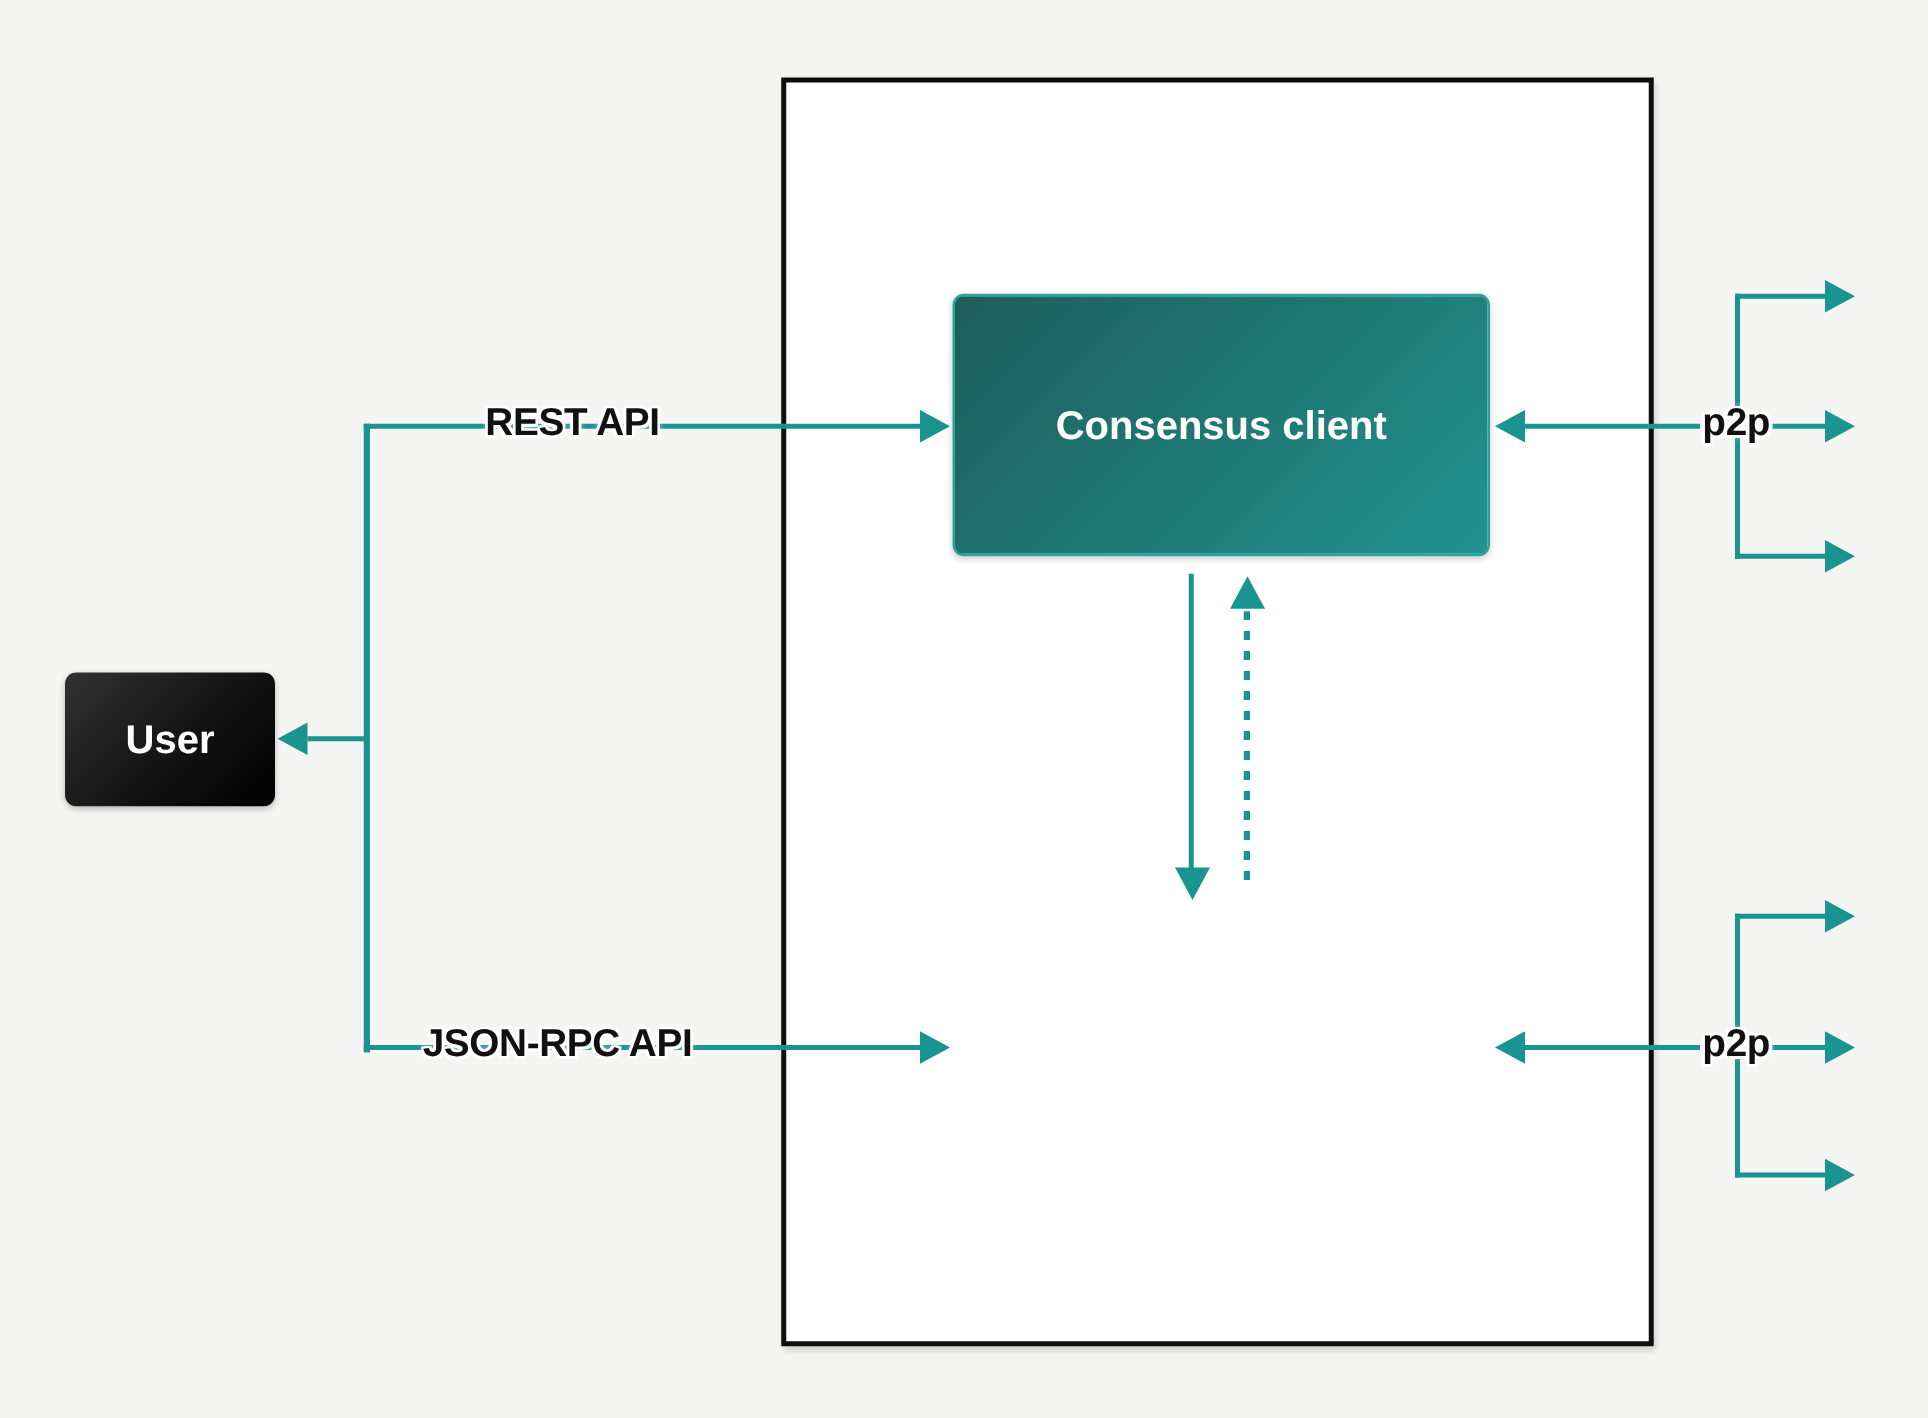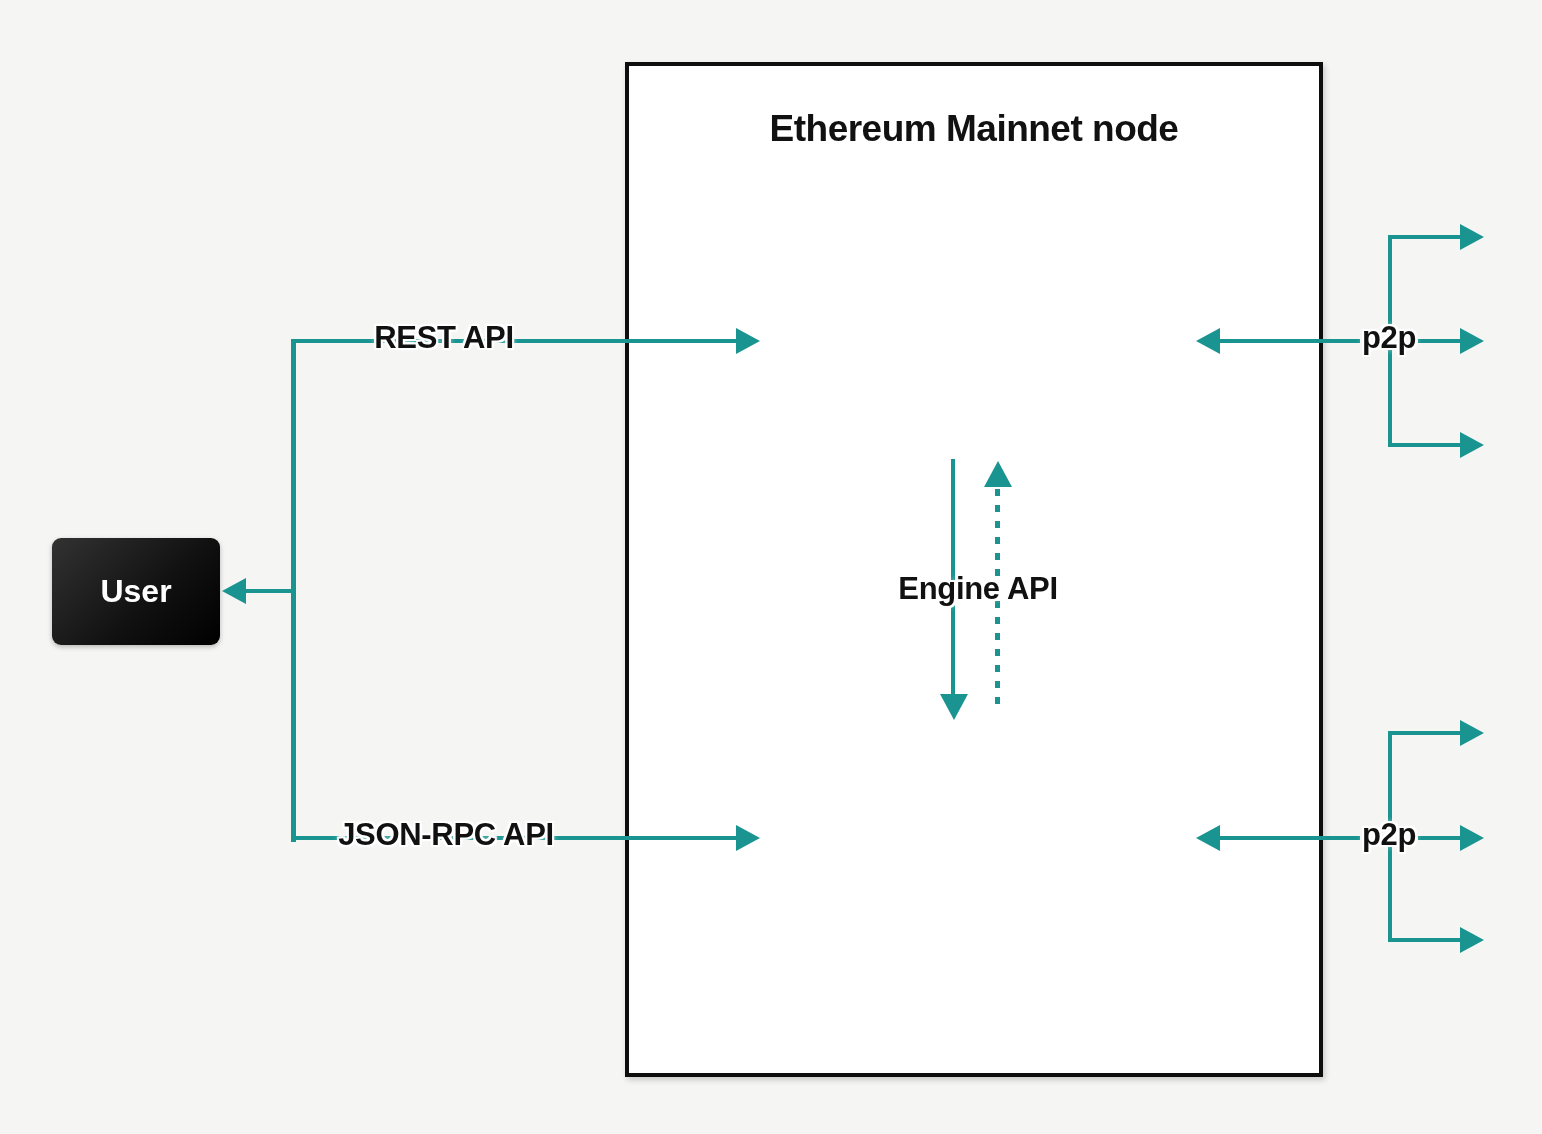--- a/index.html
+++ b/index.html
@@ -100,51 +100,49 @@
 
   
   .edge-label{
     position:absolute;z-index:4;
     font-size:31px;font-weight:bold;color:var(--ink);
     text-align:center;letter-spacing:-0.3px;
     text-shadow:2px 0 0 #fff,-2px 0 0 #fff,0 2px 0 #fff,0 -2px 0 #fff,
                 2px 2px 0 #fff,-2px -2px 0 #fff,2px -2px 0 #fff,-2px 2px 0 #fff,
                 0 0 6px #fff;
   }
-  .lbl-rest{left:324px;top:320px;width:240px;}
+  .lbl-rest{left:338px;top:320px;width:240px;}
   .lbl-json{left:296px;top:817px;width:300px;}
   .lbl-engine{left:853px;top:571px;width:250px;}
   .lbl-p2p-t{left:1339px;top:320px;width:100px;}
   .lbl-p2p-b{left:1339px;top:817px;width:100px;}
 </style>
 </head>
 <body>
 
 <div class="canvas">
 
   <div class="main-box"></div>
-  <div class="main-title">Ethereum Mainnet node</div>
 
   <div class="v-line trunk"></div>
   <div class="h-line user-line"></div>
   <div class="arr left a-user"></div>
 
   <div class="h-line rest-line"></div>
   <div class="arr right a-rest"></div>
   <div class="edge-label lbl-rest">REST API</div>
 
   <div class="h-line json-line"></div>
   <div class="arr right a-json"></div>
   <div class="edge-label lbl-json">JSON-RPC API</div>
 
   <div class="v-line engine-solid"></div>
   <div class="arr down a-engine-down"></div>
   <div class="engine-dotted"></div>
   <div class="arr up a-engine-up"></div>
-  <div class="edge-label lbl-engine">Engine API</div>
 
   <div class="h-line p2p-t-left"></div>
   <div class="arr left a-p2p-t-left"></div>
   <div class="v-line p2p-t-vert"></div>
   <div class="h-line p2p-t-b1"></div>
   <div class="arr right a-p2p-t-b1"></div>
   <div class="h-line p2p-t-right"></div>
   <div class="arr right a-p2p-t-right"></div>
   <div class="h-line p2p-t-b2"></div>
   <div class="arr right a-p2p-t-b2"></div>
@@ -157,14 +155,17 @@
   <div class="arr right a-p2p-b-b1"></div>
   <div class="h-line p2p-b-right"></div>
   <div class="arr right a-p2p-b-right"></div>
   <div class="h-line p2p-b-b2"></div>
   <div class="arr right a-p2p-b-b2"></div>
   <div class="edge-label lbl-p2p-b">p2p</div>
 
   <div class="user-box">
     <span>User</span>
   </div>
+  <div class="client-box consensus">
+    <span>Consensus client</span>
+  </div>
 
 </div>
 
 </body></html>

